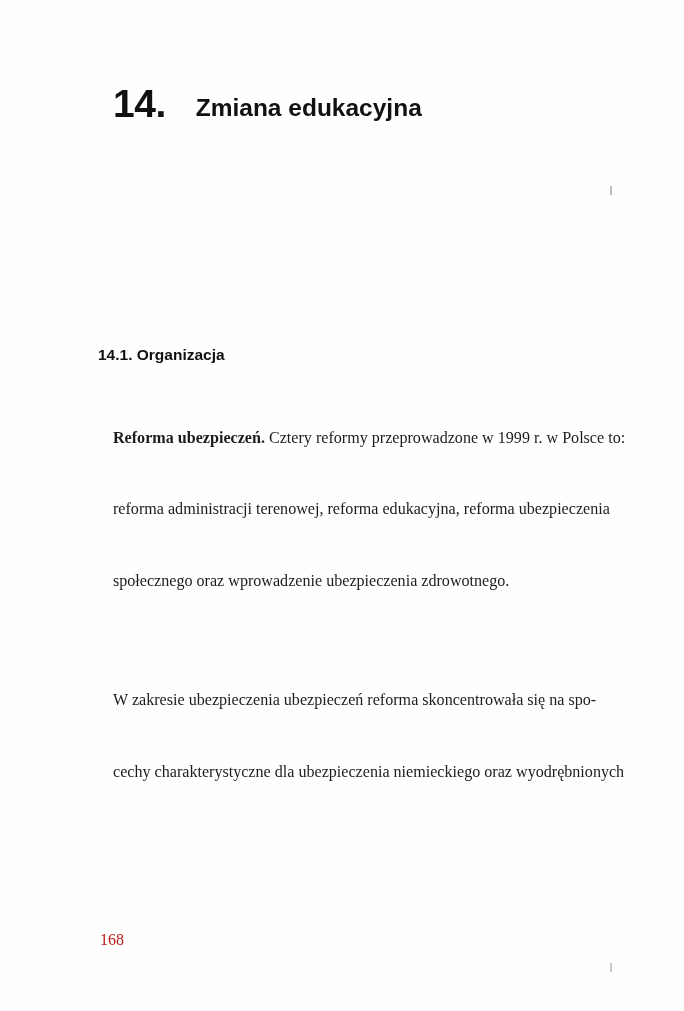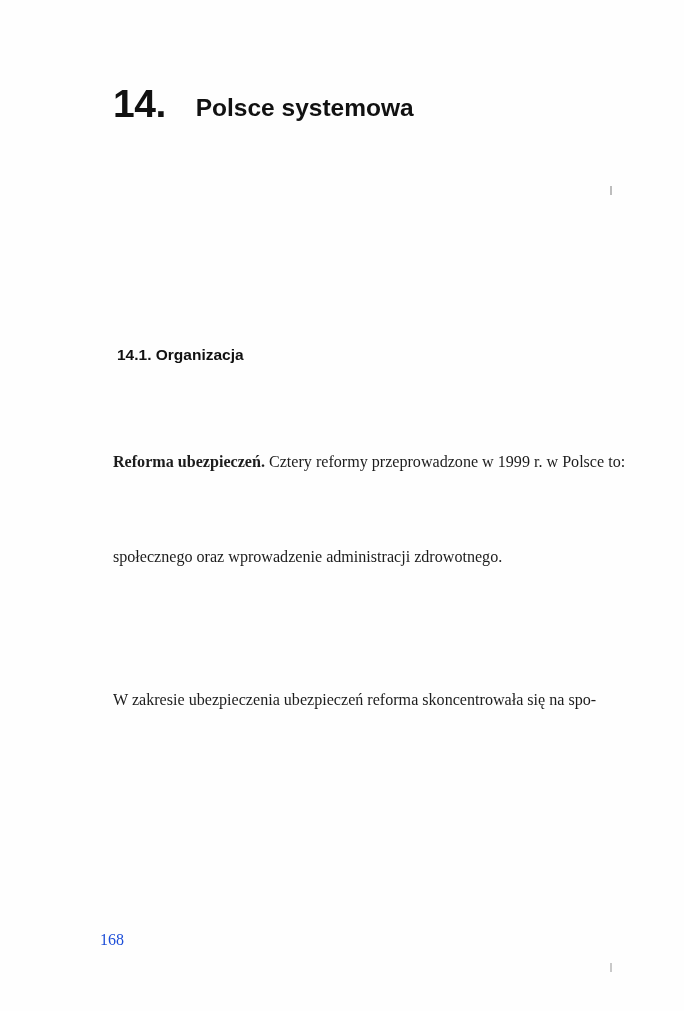--- a/index.html
+++ b/index.html
@@ -44,21 +44,21 @@
     line-height: 35px;
     color: #111111;
     padding-top: 8px;
     letter-spacing: 0px;
   }
   .chapter-title .line2 {
     display: block;
   }
   .section-head {
     position: absolute;
-    left: 117px;
+    left: 98px;
     top: 345px;
     font-family: "Liberation Sans", "DejaVu Sans", sans-serif;
     font-weight: bold;
     font-size: 15.5px;
     line-height: 20px;
     color: #111111;
   }
   .body-text {
     position: absolute;
     left: 113px;
@@ -72,35 +72,34 @@
     margin: 0;
     text-align: justify;
     text-align-last: left;
     white-space: pre-wrap;
   }
   .para .ln {
     display: block;
     text-align: justify;
     text-align-last: justify;
     white-space: nowrap;
-    margin-top: 24px;
   }
   .para .ln.last {
     text-align-last: left;
   }
   .lead-bold {
     font-weight: bold;
   }
   .page-number {
     position: absolute;
     left: 100px;
     top: 930px;
     font-size: 16px;
     line-height: 20px;
-    color: #1d4ed8;
+    color: #b91c1c;
   }
   .edge-mark-right {
     position: absolute;
     right: 72px;
     top: 186px;
     width: 2px;
     height: 9px;
     background: #bdbdbd;
   }
   .edge-mark-bottom {
@@ -113,35 +112,37 @@
   }
 </style>
 </head>
 <body>
 
 <div class="page">
 
   <div class="chapter-head">
     <span class="chapter-number">14.</span>
     <span class="chapter-title">
-      <span>Polsce systemowa</span>
+      <span>Zmiana edukacyjna</span>
     </span>
   </div>
 
   <div class="section-head">14.1. Organizacja</div>
 
   <div class="body-text">
 
     <p class="para">
       <span class="ln"><span class="lead-bold">Reforma ubezpieczeń.</span><span> Cztery reformy przeprowadzone w 1999 r. w Polsce to:</span></span>
-      <span class="ln last">społecznego oraz wprowadzenie administracji zdrowotnego.</span>
+      <span class="ln">reforma administracji terenowej, reforma edukacyjna, reforma ubezpieczenia</span>
+      <span class="ln last">społecznego oraz wprowadzenie ubezpieczenia zdrowotnego.</span>
     </p>
 
     <p class="para">
       <span class="ln">        W zakresie ubezpieczenia ubezpieczeń reforma skoncentrowała się na spo-</span>
+      <span class="ln">cechy charakterystyczne dla ubezpieczenia niemieckiego oraz wyodrębnionych</span>
       
       
     </p>
 
   </div>
 
   <div class="page-number">168</div>
 
   <div class="edge-mark-right"></div>
   <div class="edge-mark-bottom"></div>

